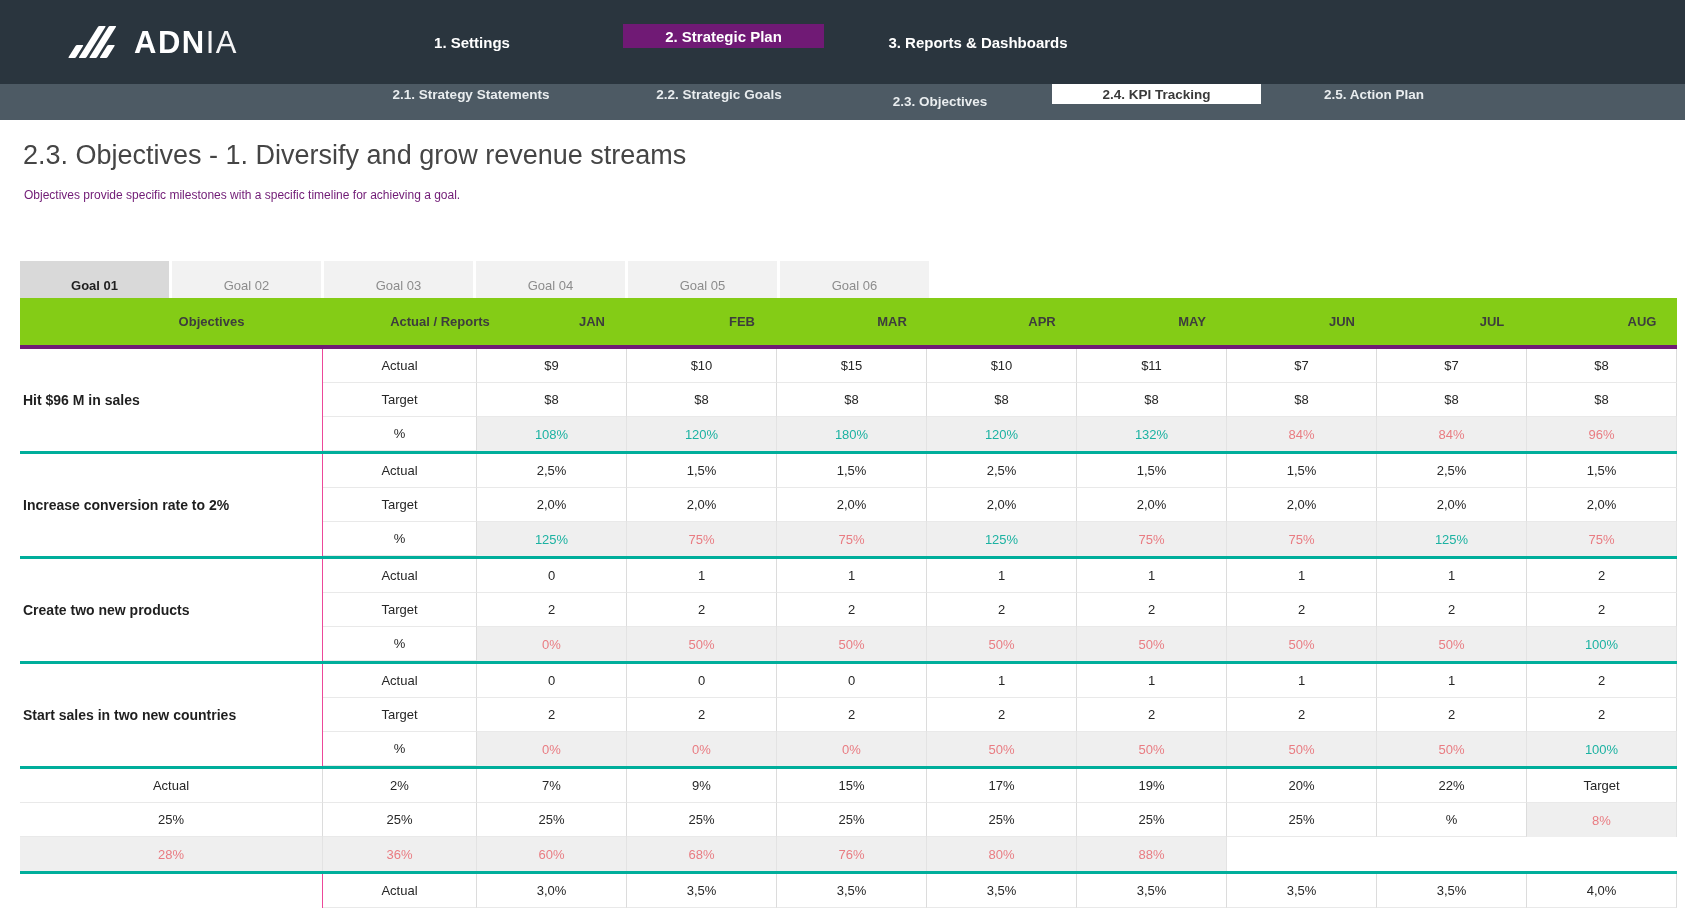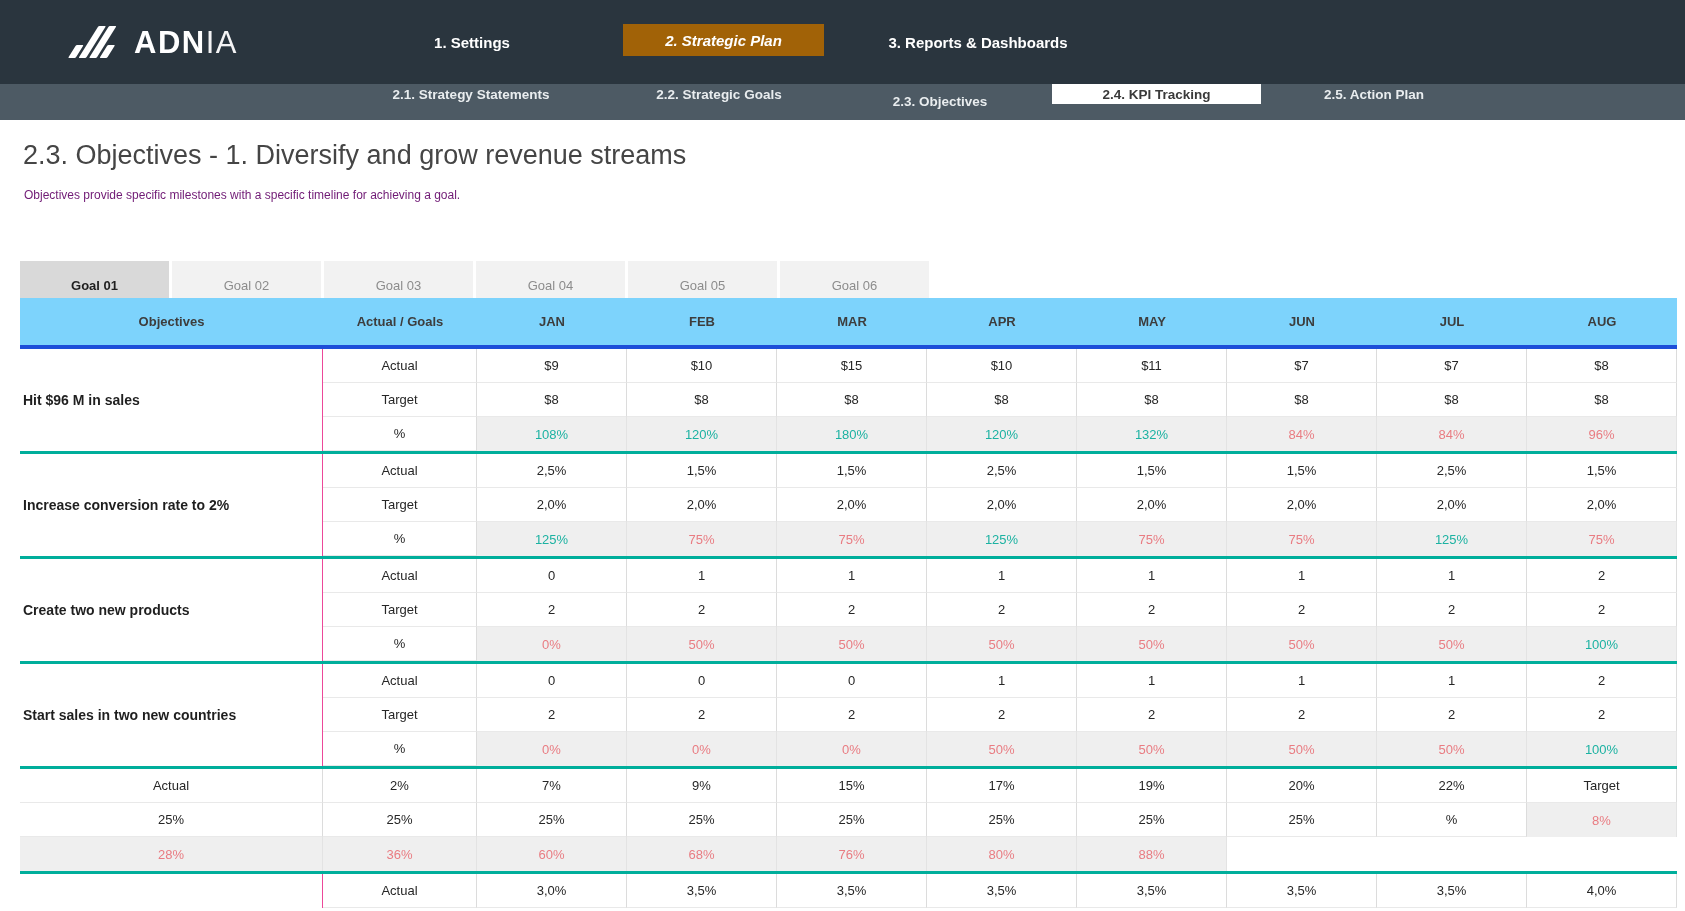--- a/index.html
+++ b/index.html
@@ -9,21 +9,21 @@
   
   .topnav{position:absolute;top:0;left:0;width:1685px;height:84px;background:#2a353e;}
   .brand{position:absolute;left:62px;top:0;height:84px;display:flex;align-items:center;gap:16px;}
   .brand svg{display:block;}
   .brand-name{color:#fff;font-size:31px;letter-spacing:1.5px;line-height:1;}
   .brand-name .b{font-weight:700;}
   .brand-name .l{font-weight:400;opacity:.95;}
   .nav-tab{position:absolute;top:0;height:84px;display:flex;align-items:center;justify-content:center;
            color:#fff;font-size:15px;font-weight:600;cursor:pointer;}
   .nav-tab.i0{left:372px;width:200px;}
-  .nav-tab.i1{left:623px;width:201px;top:24px;height:32px;background:#a16207;font-style:italic;}
+  .nav-tab.i1{left:623px;width:201px;top:24px;height:24px;background:#701a75;}
   .nav-tab.i2{left:853px;width:250px;}
 
   
   .subnav{position:absolute;top:84px;left:0;width:1685px;height:36px;background:#4d5a64;}
   .subtab{position:absolute;top:0;height:20px;display:flex;align-items:center;justify-content:center;
           color:#e9edef;font-size:13.5px;font-weight:600;cursor:pointer;}
   .subtab.i0{left:371px;width:200px;}
   .subtab.i1{left:619px;width:200px;}
   .subtab.i2{left:840px;width:200px;margin-top:7px;}
   .subtab.i3{left:1052px;width:209px;}
@@ -36,21 +36,21 @@
 
   
   .goal-tabs{position:absolute;left:20px;top:249px;display:flex;gap:3px;}
   .goal-tab{width:149px;height:49px;background:#f2f2f2;color:#8c8c8c;font-size:13px;
             display:flex;align-items:center;justify-content:center;cursor:pointer;margin-top:12px;}
   .goal-tab.active{background:#d9d9d9;color:#1f1f1f;font-weight:700;}
 
   
   .kpi-table{position:absolute;left:20px;top:298px;width:1657px;}
   .t-header{display:grid;grid-template-columns:303px 154px repeat(8,150px);height:47px;
-            background:#7dd3fc;border-bottom:4px solid #1d4ed8;}
+            background:#84cc16;border-bottom:4px solid #701a75;padding-left:40px;}
   .hcell{display:flex;align-items:center;justify-content:center;font-size:13px;font-weight:700;color:#3d3d3d;}
   .group{display:grid;grid-template-columns:303px 154px repeat(8,150px);grid-auto-rows:34px;}
   .obj-cell{grid-row:1/4;grid-column:1;display:flex;align-items:center;padding-left:3px;
             box-sizing:border-box;font-size:14px;font-weight:700;color:#1f1f1f;
             border-right:1px solid #ec4899;background:#fff;}
   .group.partial .obj-cell{grid-row:1/2;}
   .cell{display:flex;align-items:center;justify-content:center;box-sizing:border-box;
         font-size:13px;color:#262626;border-right:1px solid #dcdcdc;border-bottom:1px solid #e9e9e9;
         background:#fff;}
   .cell.pct{background:#efefef;border-bottom:none;border-right:1px solid #e3e3e3;}
@@ -97,21 +97,21 @@
         <div class="goal-tab active">Goal 01</div>
         <div class="goal-tab">Goal 02</div>
         <div class="goal-tab">Goal 03</div>
         <div class="goal-tab">Goal 04</div>
         <div class="goal-tab">Goal 05</div>
         <div class="goal-tab">Goal 06</div>
       </div>
     <div class="kpi-table" id="kpi-table">
         <div class="t-header">
           <div class="hcell">Objectives</div>
-          <div class="hcell">Actual / Goals</div>
+          <div class="hcell">Actual / Reports</div>
           <div class="hcell">JAN</div>
           <div class="hcell">FEB</div>
           <div class="hcell">MAR</div>
           <div class="hcell">APR</div>
           <div class="hcell">MAY</div>
           <div class="hcell">JUN</div>
           <div class="hcell">JUL</div>
           <div class="hcell">AUG</div>
         </div>
         <div class="group">

